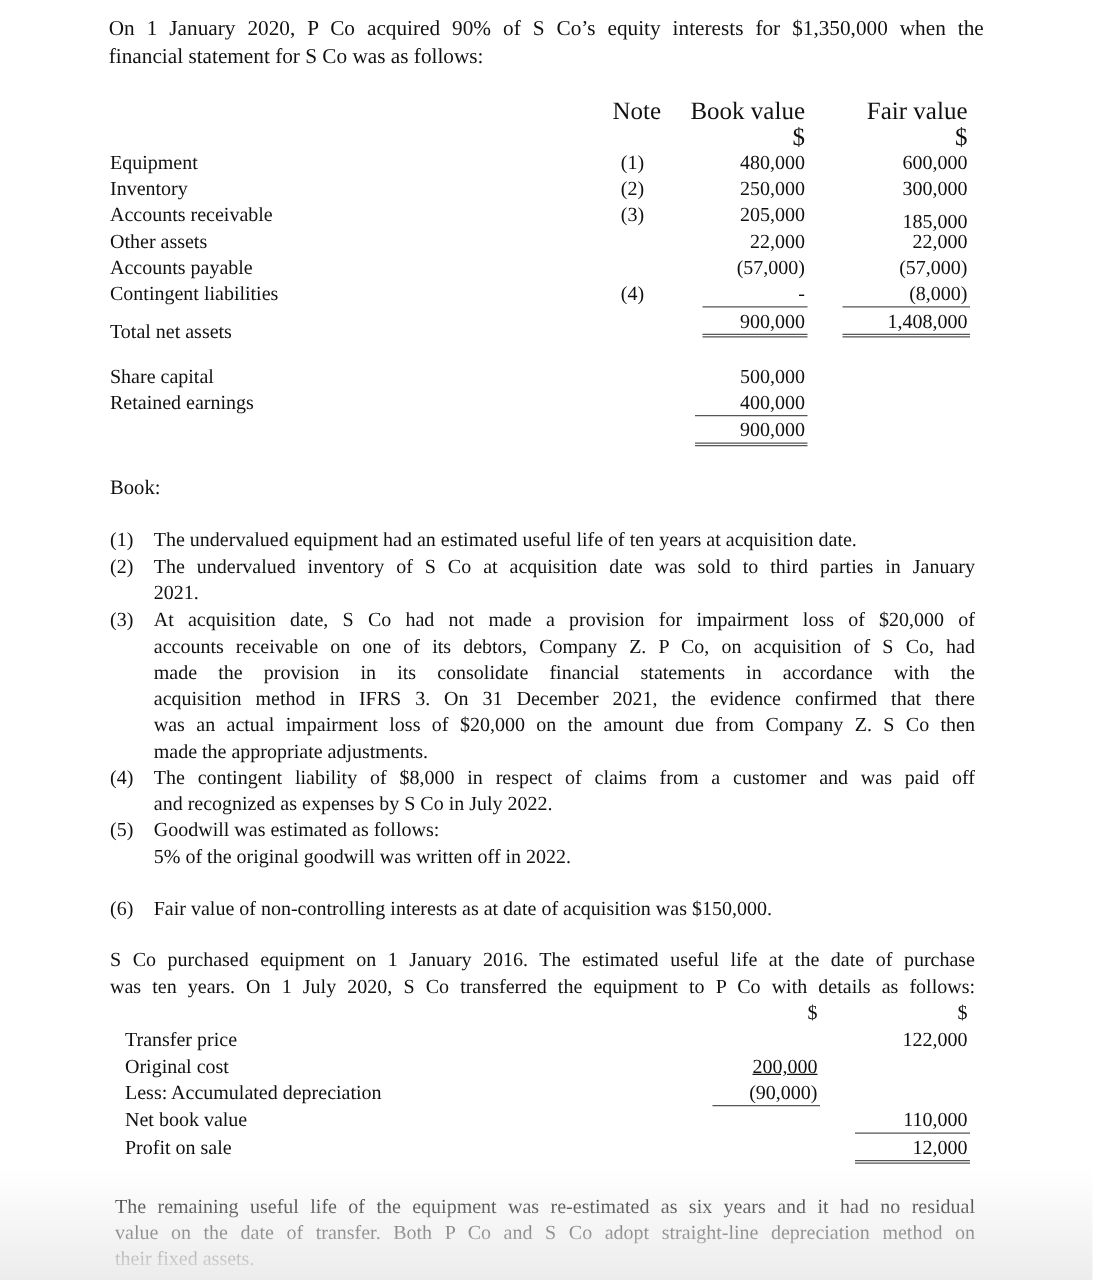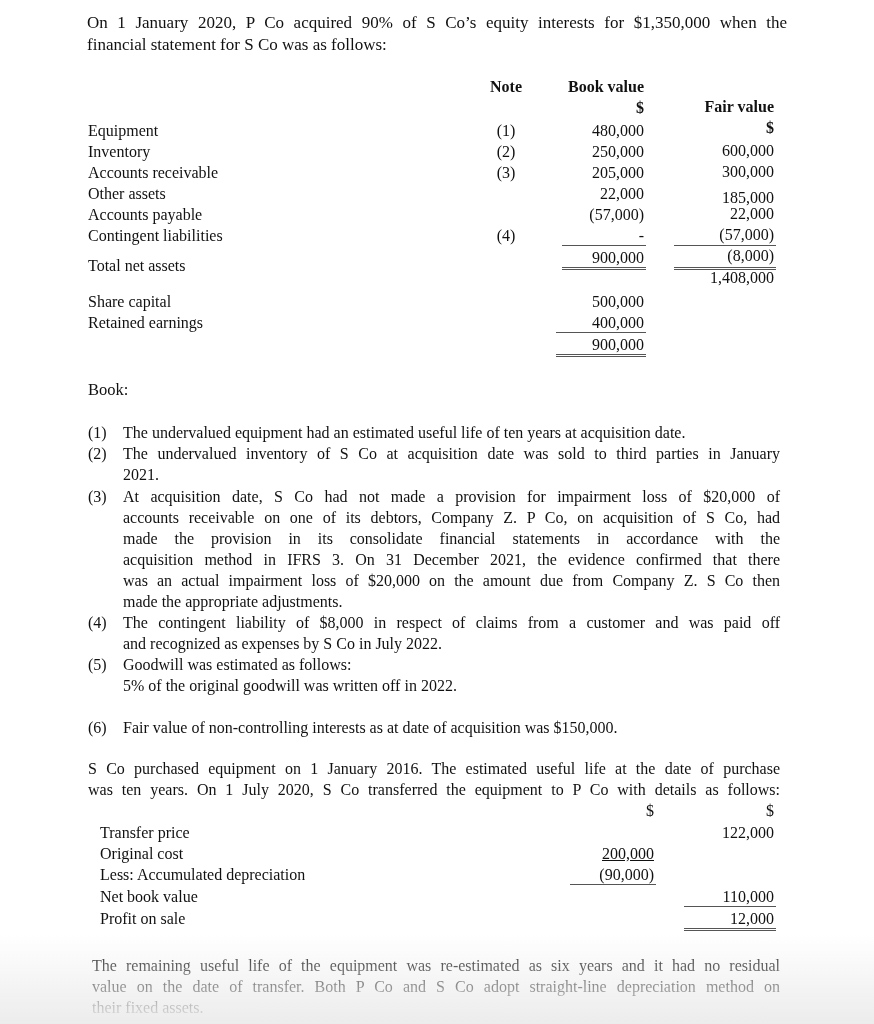--- a/index.html
+++ b/index.html
@@ -16,25 +16,25 @@
     background: linear-gradient(to bottom, rgba(255,255,255,0) 0%, #ececec 100%);
     pointer-events: none;
   }
   .abs { position: absolute; white-space: nowrap; }
   .para { font-size: 17px; line-height: 22px; }
   .intro { left: 87px; top: 12px; width: 700px; text-align: justify; white-space: normal; }
   .intro .line { display: block; text-align-last: justify; }
   .intro .line.last { text-align-last: left; }
 
   .fs { font-size: 16px; line-height: 21px; }
-  .hdr { font-weight: bold; font-size: 16px; }
+  .hdr { font-weight: normal; font-size: 20px; }
   .label { left: 88px; }
   .num-note { left: 490px; width: 32px; text-align: center; }
   .col-bv { left: 548px; width: 96px; text-align: right; }
-  .col-fv { left: 676px; width: 98px; text-align: right; margin-top: 20px; }
+  .col-fv { left: 676px; width: 98px; text-align: right; }
 
   .uline { position: absolute; height: 1px; background: #555; }
   .dline { position: absolute; height: 0; border-top: 1px solid #555; border-bottom: 1px solid #555; padding-top: 1px; }
 
   .notes-title { left: 88px; top: 380px; font-size: 16.5px; }
   .note-num { left: 88px; width: 34px; }
   .note-text { left: 123px; width: 657px; white-space: normal; text-align: justify; }
   .note-text .line { display: block; text-align-last: justify; }
   .note-text .line.last { text-align-last: left; }
 

